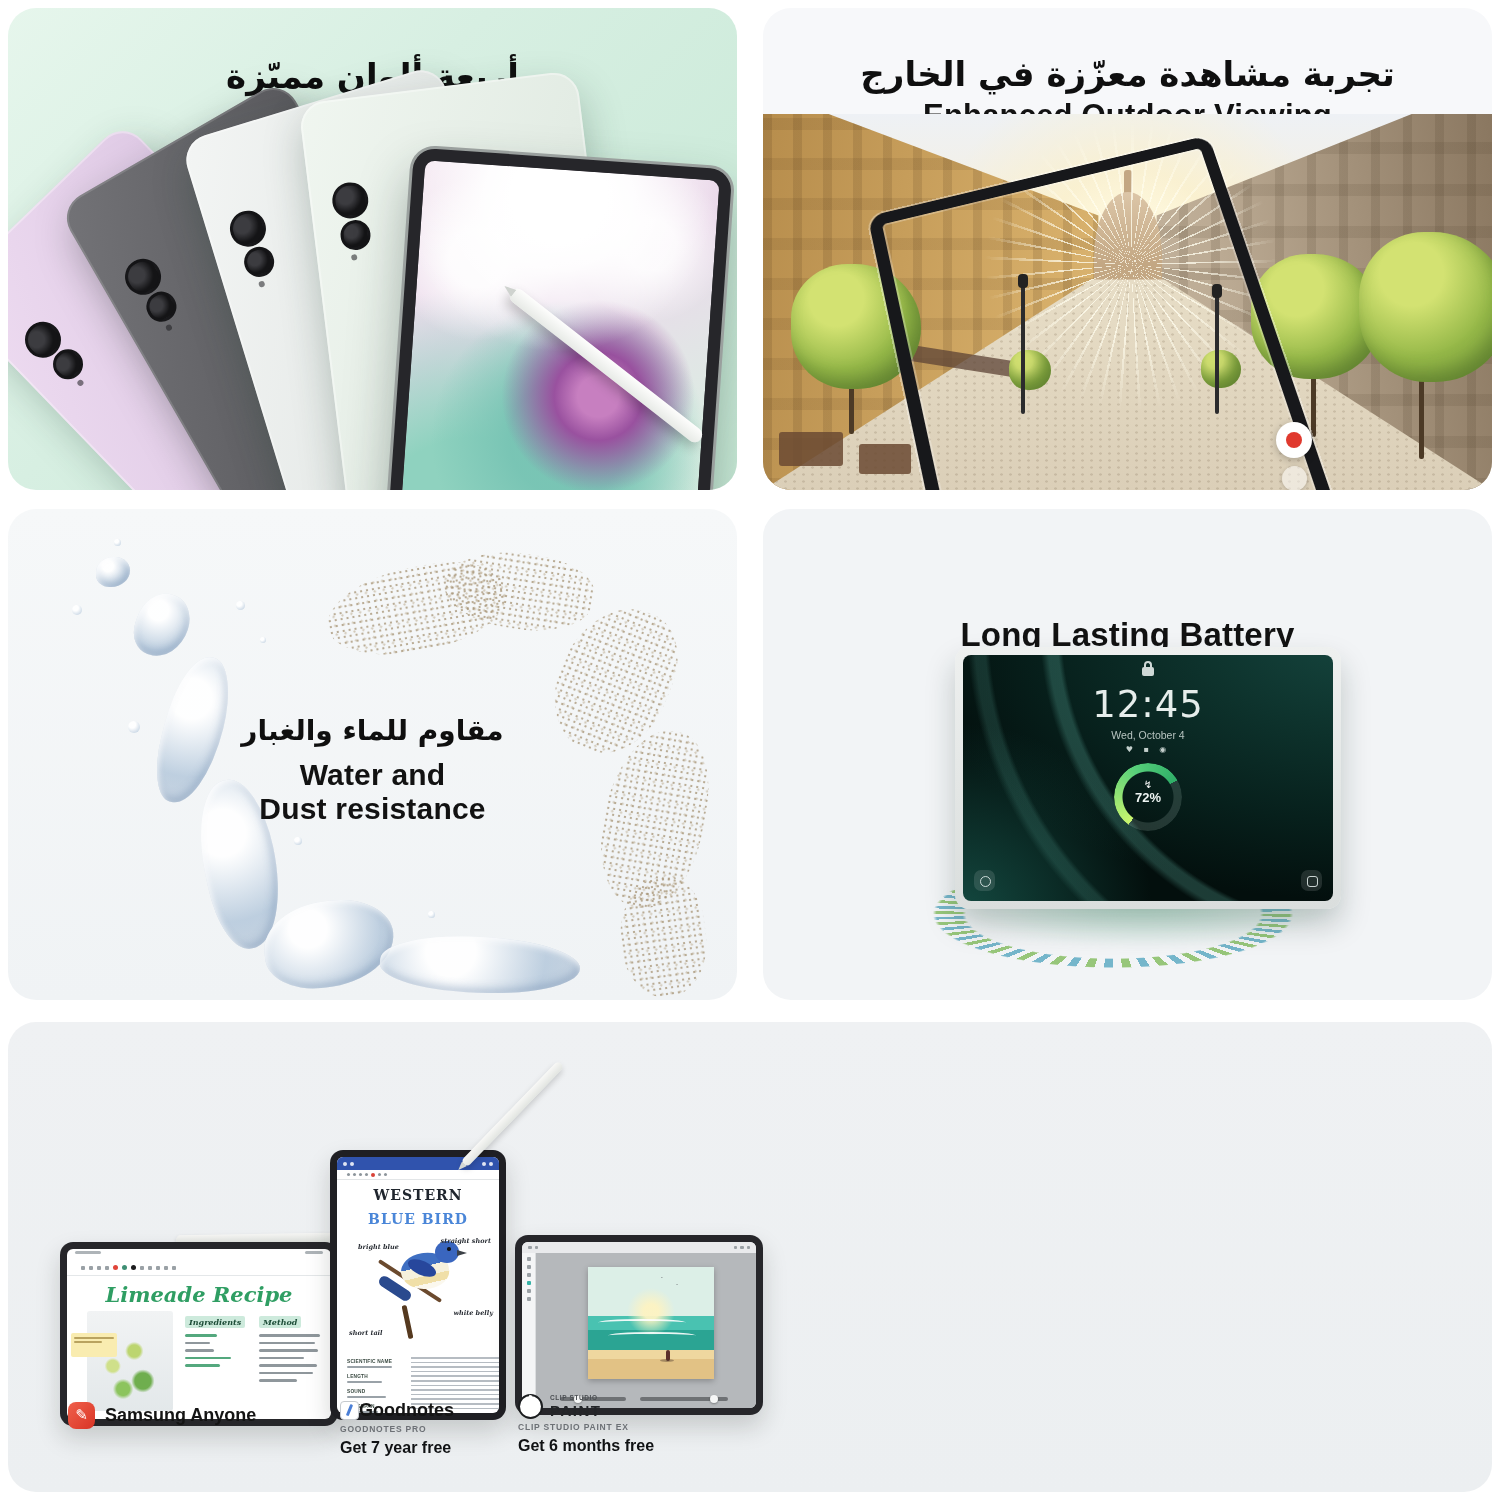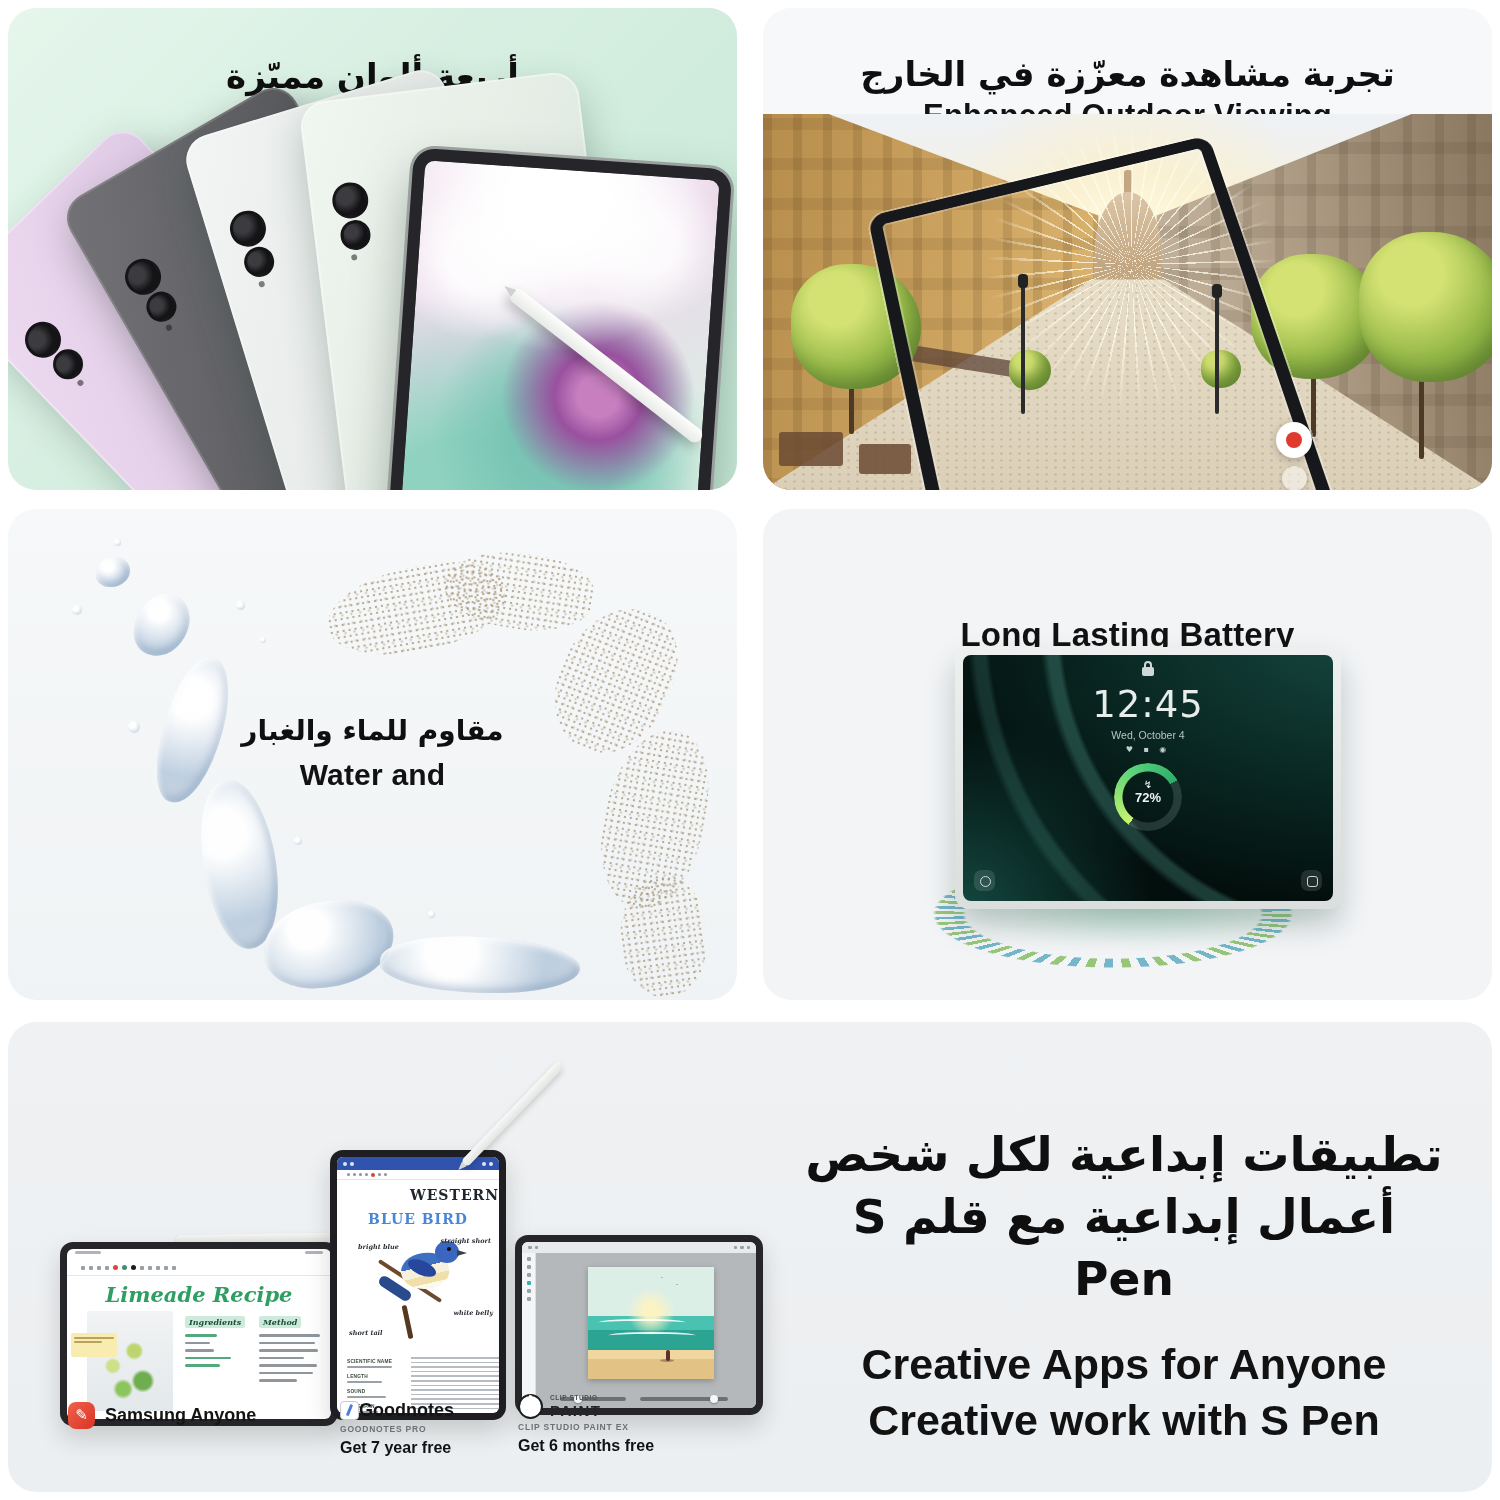--- a/index.html
+++ b/index.html
@@ -201,21 +201,21 @@
   .nt-col i.g{background:#54a87e;}
   #nt-col1{left:118px;width:62px;} #nt-col2{left:192px;width:64px;}
 
   
   #gn-tab{left:322px;top:128px;width:176px;height:270px;background:#1f1f23;}
   .gn-blue{height:13px;background:#3053ad;display:flex;align-items:center;gap:3px;padding:0 6px;}
   .gn-blue .w{width:4px;height:4px;border-radius:50%;background:rgba(255,255,255,.85);}
   .gn-sub{height:9px;border-bottom:1px solid #e2e5e7;display:flex;align-items:center;gap:3px;padding:0 10px;}
   .gn-sub .t{width:3px;height:3px;border-radius:50%;background:#8d959b;}
   .gn-sub .r{width:4px;height:4px;border-radius:50%;background:#d84338;}
-  .gn-t1{text-align:right;font-size:14px;font-weight:800;letter-spacing:1px;color:#20262e;margin-top:7px;font-family:"DejaVu Serif",serif;}
+  .gn-t1{text-align:center;font-size:14px;font-weight:800;letter-spacing:1px;color:#20262e;margin-top:7px;font-family:"DejaVu Serif",serif;}
   .gn-t2{text-align:center;font-size:14px;font-weight:800;letter-spacing:1px;color:#4a86d8;margin-top:8px;font-family:"DejaVu Serif",serif;}
   .bird{position:absolute;left:34px;top:74px;width:110px;height:96px;}
   .bird .branch{position:absolute;left:2px;top:48px;width:74px;height:4px;background:#6b4a2e;transform:rotate(33deg);border-radius:2px;}
   .bird .branch2{position:absolute;left:34px;top:74px;width:5px;height:34px;background:#55391f;transform:rotate(-12deg);border-radius:2px;}
   .bird .tail{position:absolute;left:6px;top:52px;width:36px;height:11px;background:#2a4a8e;border-radius:6px;transform:rotate(33deg);}
   .bird .body{position:absolute;left:30px;top:22px;width:48px;height:36px;border-radius:50% 50% 46% 54%;transform:rotate(-8deg);
     background:linear-gradient(175deg,#3f6fc2 0 38%, #f6f1dd 38% 62%, #f0dfa8 62% 82%, #fbf8ee 82%);}
   .bird .wing{position:absolute;left:36px;top:30px;width:30px;height:14px;border-radius:50%;background:#27479c;transform:rotate(24deg);}
   .bird .head{position:absolute;left:64px;top:10px;width:24px;height:22px;border-radius:50%;background:#3a66bf;}
   .bird .eye{position:absolute;left:76px;top:16px;width:3.5px;height:3.5px;border-radius:50%;background:#10131a;}
@@ -367,20 +367,21 @@
   <div class="wdrop" style="left:420px;top:402px;width:7px;height:7px;"></div>
 
   <div class="dblob" style="left:318px;top:58px;width:180px;height:84px;transform:rotate(-10deg);"></div>
   <div class="dblob" style="left:436px;top:44px;width:150px;height:76px;transform:rotate(9deg);"></div>
   <div class="dblob" style="left:552px;top:96px;width:110px;height:150px;transform:rotate(22deg);"></div>
   <div class="dblob" style="left:596px;top:220px;width:100px;height:180px;transform:rotate(10deg);"></div>
   <div class="dblob" style="left:612px;top:368px;width:86px;height:120px;transform:rotate(-8deg);"></div>
 
   <h2 class="ttl ar">مقاوم للماء والغبار</h2>
   <h2 class="ttl en-ttl wline1">Water and</h2>
+  <h2 class="ttl en-ttl wline2">Dust resistance</h2>
 </section>
 
 <section class="panel" id="panel-battery">
   <h2 class="ttl en-ttl">Long Lasting Battery</h2>
 
   <div id="tick-circle"></div>
   <div id="battery-glow"></div>
 
   <div id="battery-tablet">
     <div id="lock-screen">
@@ -566,19 +567,13 @@
         </span>
       <span>
         <div class="cs-brand-top">CLIP STUDIO</div>
         <div class="cs-brand-main">PAINT</div>
       </span>
     </div>
     <div class="tier">CLIP STUDIO PAINT EX</div>
     <div class="offer">Get 6 months free</div>
   </div>
 
-  <div id="apps-text">
-    <div class="ar ar1">تطبيقات إبداعية لكل شخص</div>
-    <div class="ar ar2">أعمال إبداعية مع قلم S Pen</div>
-    <div class="en1">Creative Apps for Anyone</div>
-    <div class="en2">Creative work with S Pen</div>
-  </div>
 </section>
 
 </body></html>

